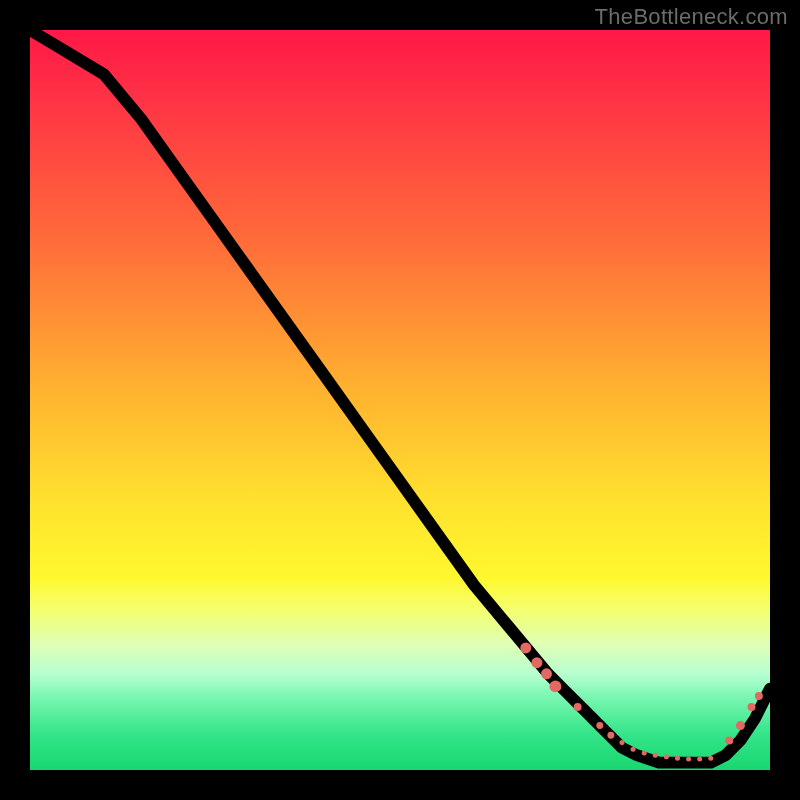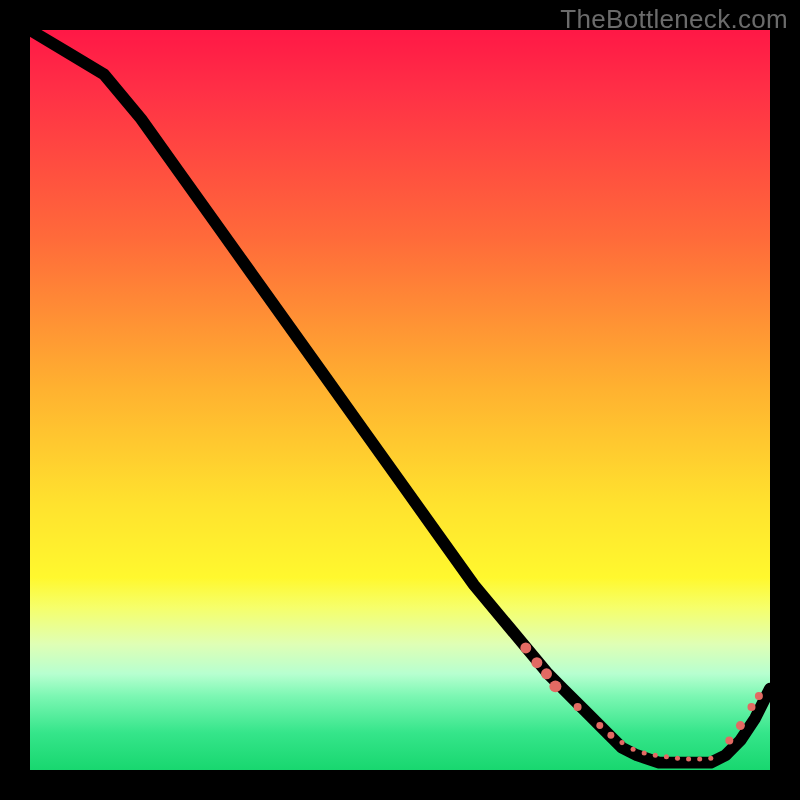--- a/index.html
+++ b/index.html
@@ -15,21 +15,21 @@
     position: relative;
     width: 800px;
     height: 800px;
     background: #000;
   }
   .watermark {
     position: absolute;
     top: 4px;
     right: 12px;
     color: #6b6b6b;
-    font-size: 26px;
+    font-size: 22px;
     font-weight: 400;
     letter-spacing: 0.3px;
     z-index: 10;
   }
   .plot {
     position: absolute;
     left: 30px;
     top: 30px;
     width: 740px;
     height: 740px;

